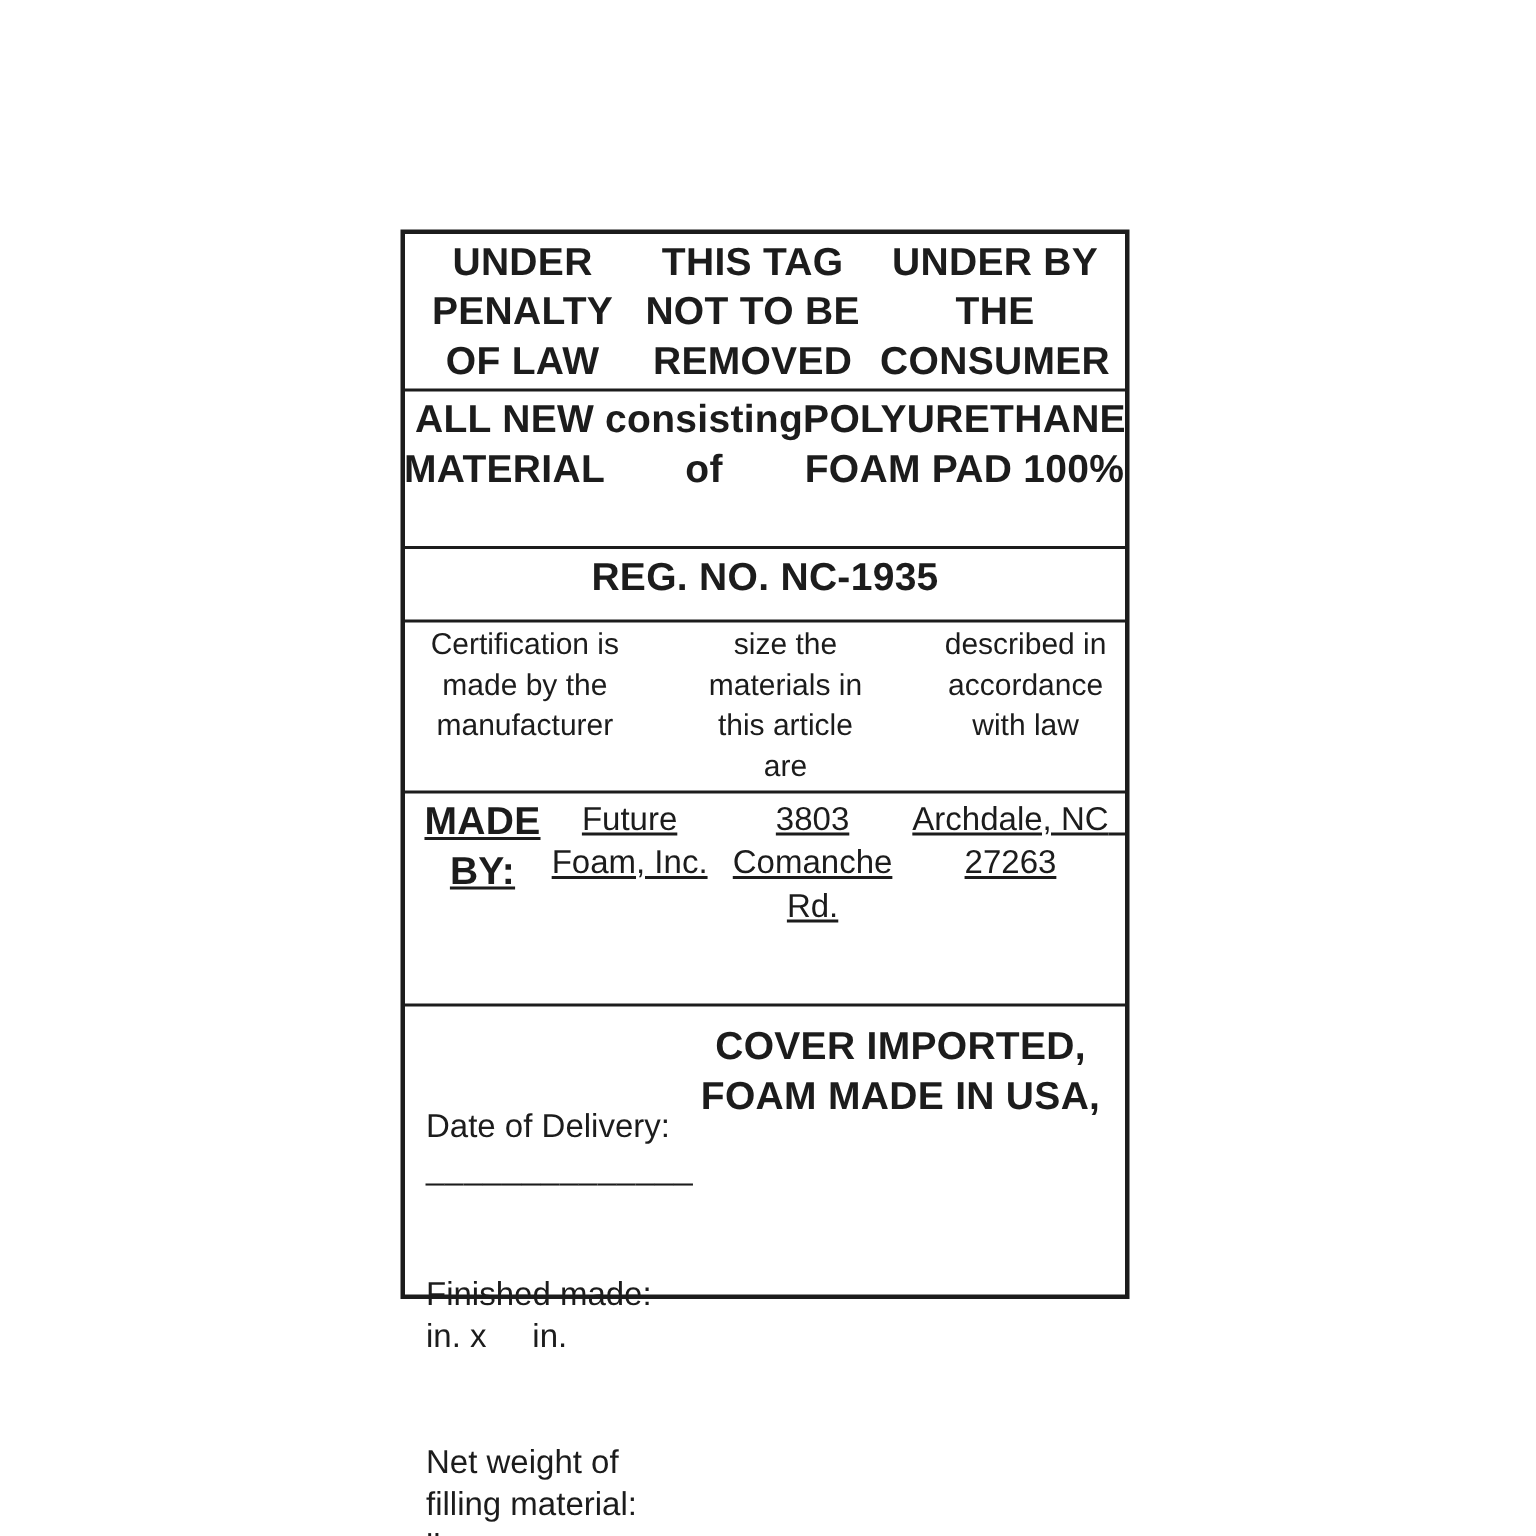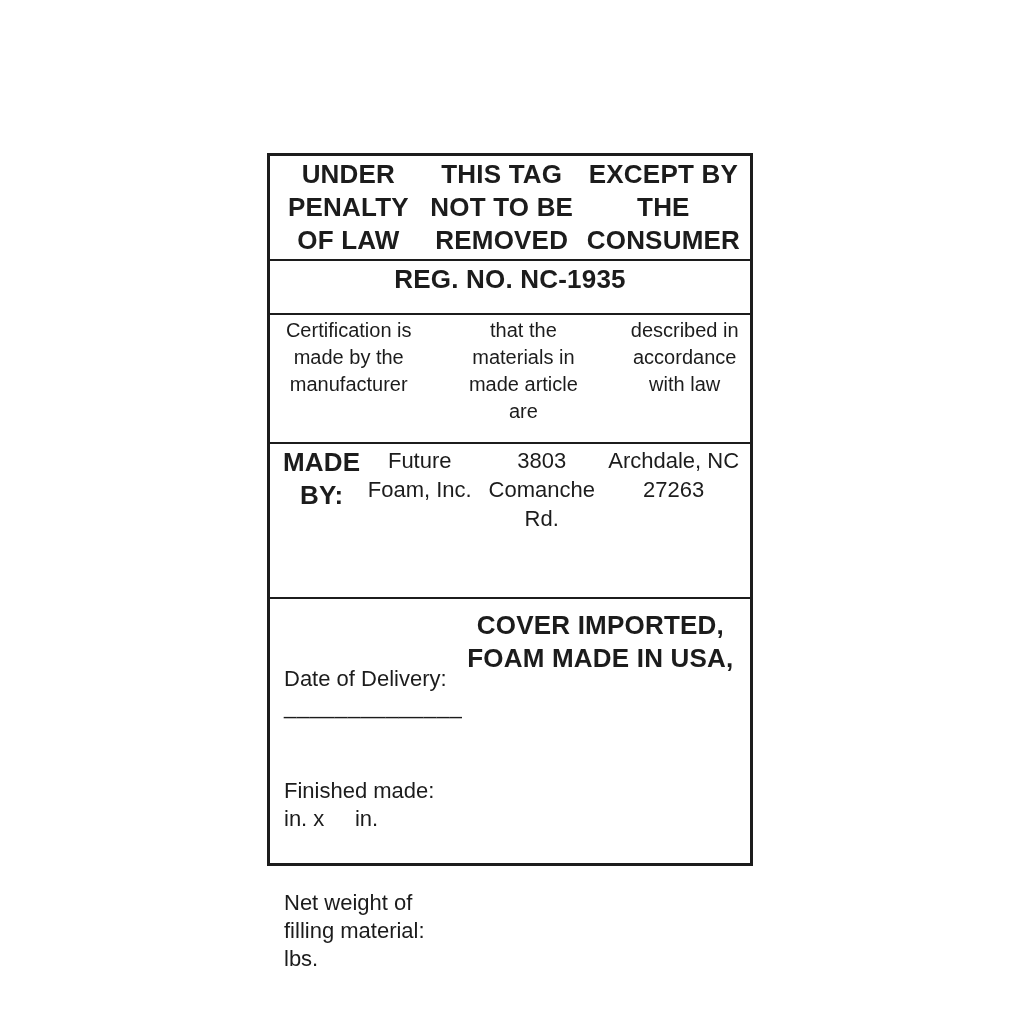--- a/index.html
+++ b/index.html
@@ -50,21 +50,21 @@
     line-height: 27px;
   }
   .body-txt {
     font-size: 22px;
     line-height: 29px;
   }
   .sec1 { height: 103px; }
   .sec2 { height: 119px; }
   .sec3 { height: 54px; }
   .sec4 { height: 129px; gap: 45px; }
-  .sec5 { height: 111px; }
+  .sec5 { height: 111px; text-decoration: underline; }
   .sec6 {
     height: 194px;
     justify-content: space-between;
     padding: 10px 14px 12px 14px;
     margin-top: 44px;
   }
   .details-block {
     text-align: left;
     font-size: 22px;
     line-height: 28px;
@@ -80,31 +80,36 @@
 </style>
 </head>
 <body>
 
 <div class="page">
   <div class="law-label">
 
     <div class="sec sec1 center big-bold">
       <div>UNDER PENALTY OF LAW</div>
       <div>THIS TAG NOT TO BE REMOVED</div>
-      <div>EXCEPT BY THE CONSUMER</div>
+      <div>UNDER BY THE CONSUMER</div>
     </div>
 
+    <div class="sec sec2 center big-bold">
+      <div>ALL NEW MATERIAL</div>
+      <div>consisting of</div>
+      <div>POLYURETHANE FOAM PAD 100%</div>
+    </div>
 
     <div class="sec sec3 center big-bold">
       <div>REG. NO. NC-1935</div>
     </div>
 
     <div class="sec sec4 center cert-txt">
       <div>Certification is made by the manufacturer</div>
-      <div>that the materials in made article are</div>
+      <div>size the materials in this article are</div>
       <div>described in accordance with law</div>
     </div>
 
     <div class="sec sec5 center">
       <div class="big-bold">MADE BY:</div>
       <div class="body-txt">Future Foam, Inc.</div>
       <div class="body-txt">3803 Comanche Rd.</div>
       <div class="body-txt pre">Archdale, NC  27263</div>
     </div>
 

